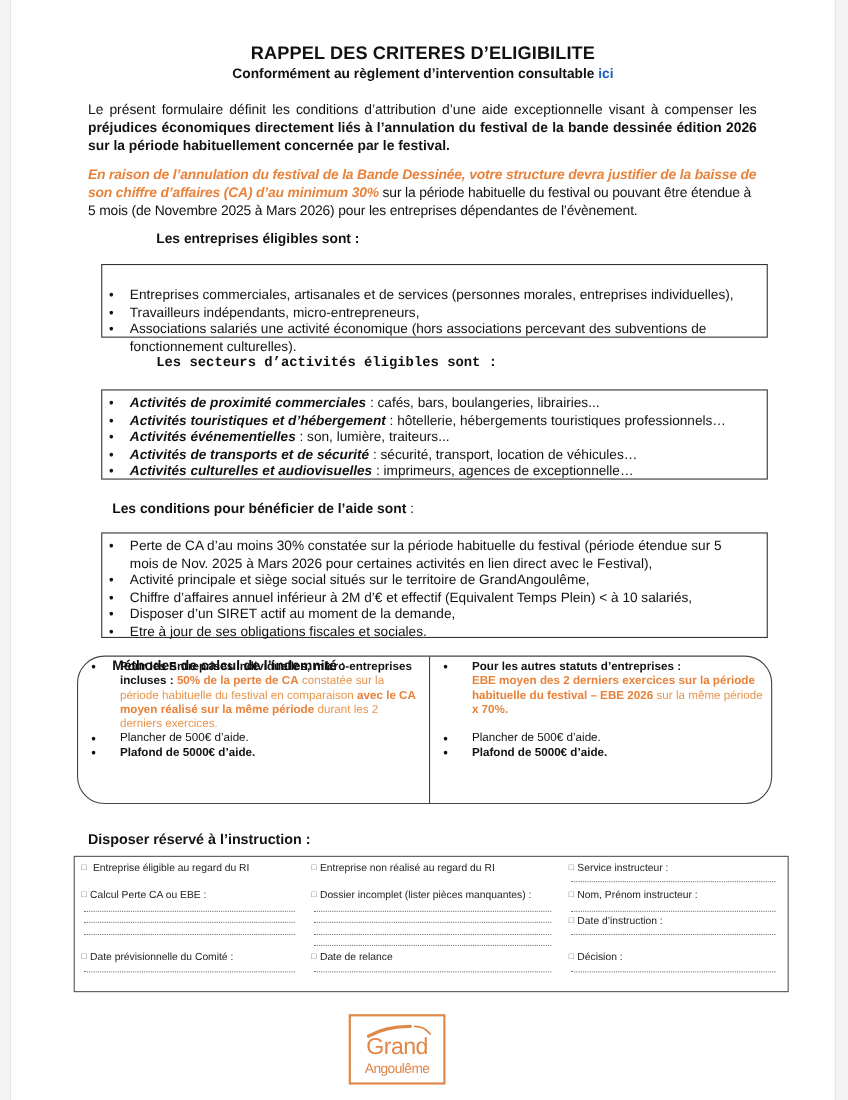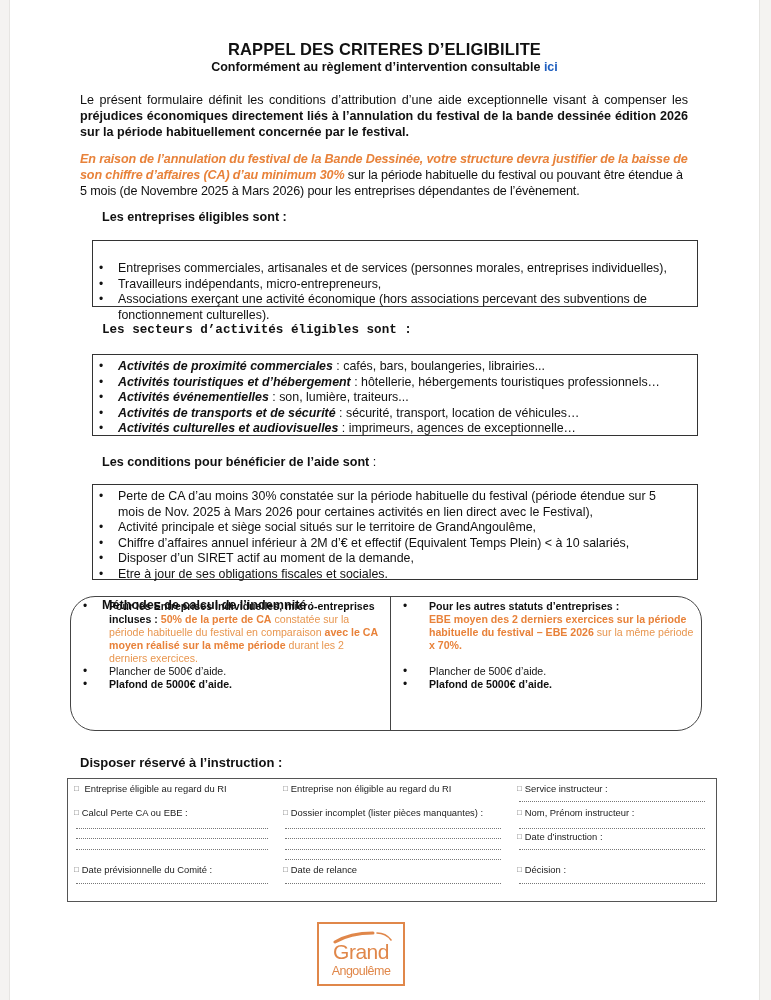--- a/index.html
+++ b/index.html
@@ -23,21 +23,21 @@
     left: 0; width: 749px; top: 60px; text-align: center;
     font-size: 12.5px; font-weight: bold;
   }
   .subtitle a { color: #1f5fbf; }
   .para {
     left: 70px; width: 608px; font-size: 12.6px; line-height: 16px;
     text-align: justify;
   }
   .orange-i { color: #e8823a; font-style: italic; font-weight: bold; }
   .section-h {
-    font-size: 12.6px; font-weight: bold;
+    font-size: 12.6px; font-weight: bold; margin-left: 40px;
   }
   .box {
     border: 1px solid #333; box-sizing: border-box;
   }
   ul.b { margin: 0; padding: 0; list-style: none; }
   ul.b li {
     position: relative; padding-left: 25px; font-size: 12.4px; line-height: 15.5px;
   }
   ul.b li::before {
     content: "•"; position: absolute; left: 6px; top: 0; font-size: 12px;
@@ -79,21 +79,21 @@
 
   <div class="abs para" style="top:151px; text-align:left; letter-spacing:-0.15px;">
     <span class="orange-i">En raison de l’annulation du festival de la Bande Dessinée, votre structure devra justifier de la baisse de son chiffre d’affaires (CA) d’au minimum 30%</span><span> sur la période habituelle du festival ou pouvant être étendue à 5 mois (de Novembre 2025 à Mars 2026) pour les entreprises dépendantes de l’évènement.</span>
   </div>
 
   <div class="abs section-h" style="left:92px; top:210px;">Les entreprises éligibles sont :</div>
   <div class="abs box" style="left:82px; top:240px; width:606px; height:67px; padding-top:20px;">
     <ul class="b">
       <li>Entreprises commerciales, artisanales et de services (personnes morales, entreprises individuelles),</li>
       <li>Travailleurs indépendants, micro-entrepreneurs,</li>
-      <li style="padding-right:40px;">Associations exerçant une activité économique (hors associations percevant des subventions de fonctionnement culturelles).</li>
+      <li style="padding-right:40px;">Associations salariés une activité économique (hors associations percevant des subventions de fonctionnement culturelles).</li>
     </ul>
   </div>
 
   <div class="abs section-h" style="left:92px; top:323px;font-family:Liberation Mono, monospace;">Les secteurs d’activités éligibles sont :</div>
   <div class="abs box" style="left:82px; top:354px; width:606px; height:82px; padding-top:4px;">
     <ul class="b">
       <li><span class="sec-label">Activités de proximité commerciales</span><span> : cafés, bars, boulangeries, librairies...</span></li>
       <li><span class="sec-label">Activités touristiques et d’hébergement</span><span> : hôtellerie, hébergements touristiques professionnels…</span></li>
       <li><span class="sec-label">Activités événementielles</span><span> : son, lumière, traiteurs...</span></li>
       <li><span class="sec-label">Activités de transports et de sécurité</span><span> : sécurité, transport, location de véhicules…</span></li>
@@ -145,21 +145,21 @@
     </div>
     <div class="dots" style="left:8px; width:192px; top:49px;"></div>
     <div class="dots" style="left:8px; width:192px; top:59px;"></div>
     <div class="dots" style="left:8px; width:192px; top:70px;"></div>
     <div class="abs cart" style="left:6px; top:85px;">
       <span class="cb">□</span><span>Date prévisionnelle du Comité :</span>
     </div>
     <div class="dots" style="left:8px; width:192px; top:104px;"></div>
 
     <div class="abs cart" style="left:215px; top:4px;">
-      <span class="cb">□</span><span>Entreprise non éligible au regard du RI</span>
+      <span class="cb">□</span><span>Entreprise non réalisé au regard du RI</span>
     </div>
     <div class="abs cart" style="left:215px; top:28px;">
       <span class="cb">□</span><span>Dossier incomplet (lister pièces manquantes) :</span>
     </div>
     <div class="dots" style="left:217px; width:216px; top:49px;"></div>
     <div class="dots" style="left:217px; width:216px; top:59px;"></div>
     <div class="dots" style="left:217px; width:216px; top:70px;"></div>
     <div class="dots" style="left:217px; width:216px; top:80px;"></div>
     <div class="abs cart" style="left:215px; top:85px;">
       <span class="cb">□</span><span>Date de relance</span>

